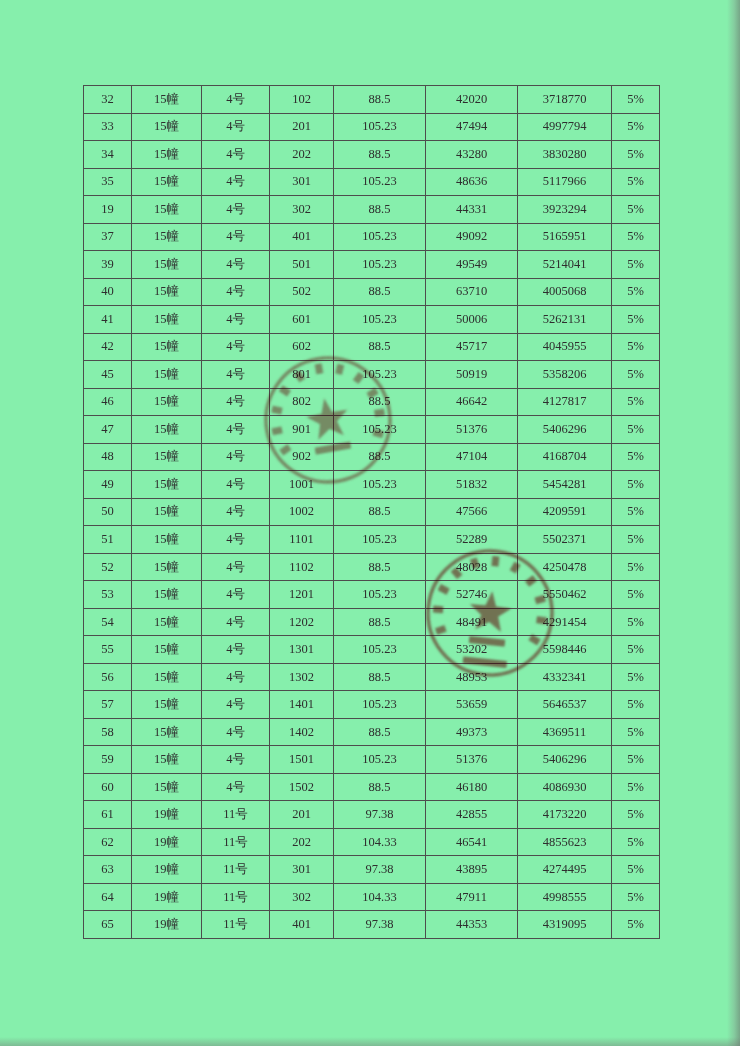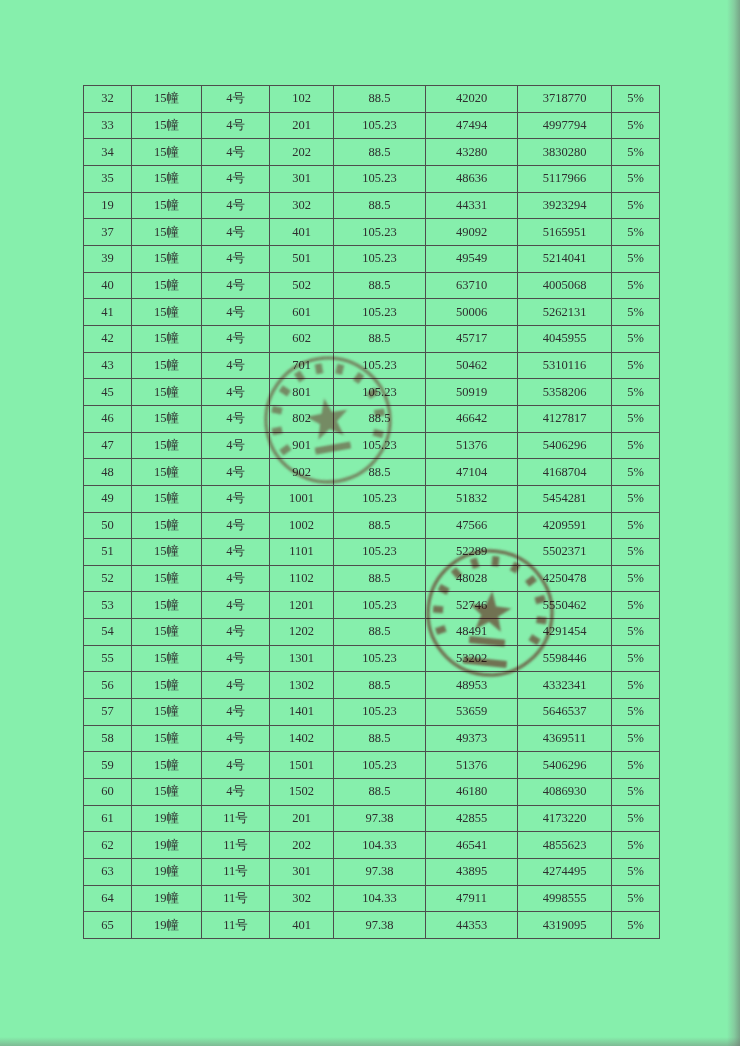--- a/index.html
+++ b/index.html
@@ -175,30 +175,20 @@
           <td>5%</td>
         </tr>
         <tr>
           <td>42</td>
           <td>15幢</td>
           <td>4号</td>
           <td>602</td>
           <td>88.5</td>
           <td>45717</td>
           <td>4045955</td>
-          <td>5%</td>
-        </tr>
-        <tr>
-          <td>43</td>
-          <td>15幢</td>
-          <td>4号</td>
-          <td>701</td>
-          <td>105.23</td>
-          <td>50462</td>
-          <td>5310116</td>
           <td>5%</td>
         </tr>
         <tr>
           <td>45</td>
           <td>15幢</td>
           <td>4号</td>
           <td>801</td>
           <td>105.23</td>
           <td>50919</td>
           <td>5358206</td>

